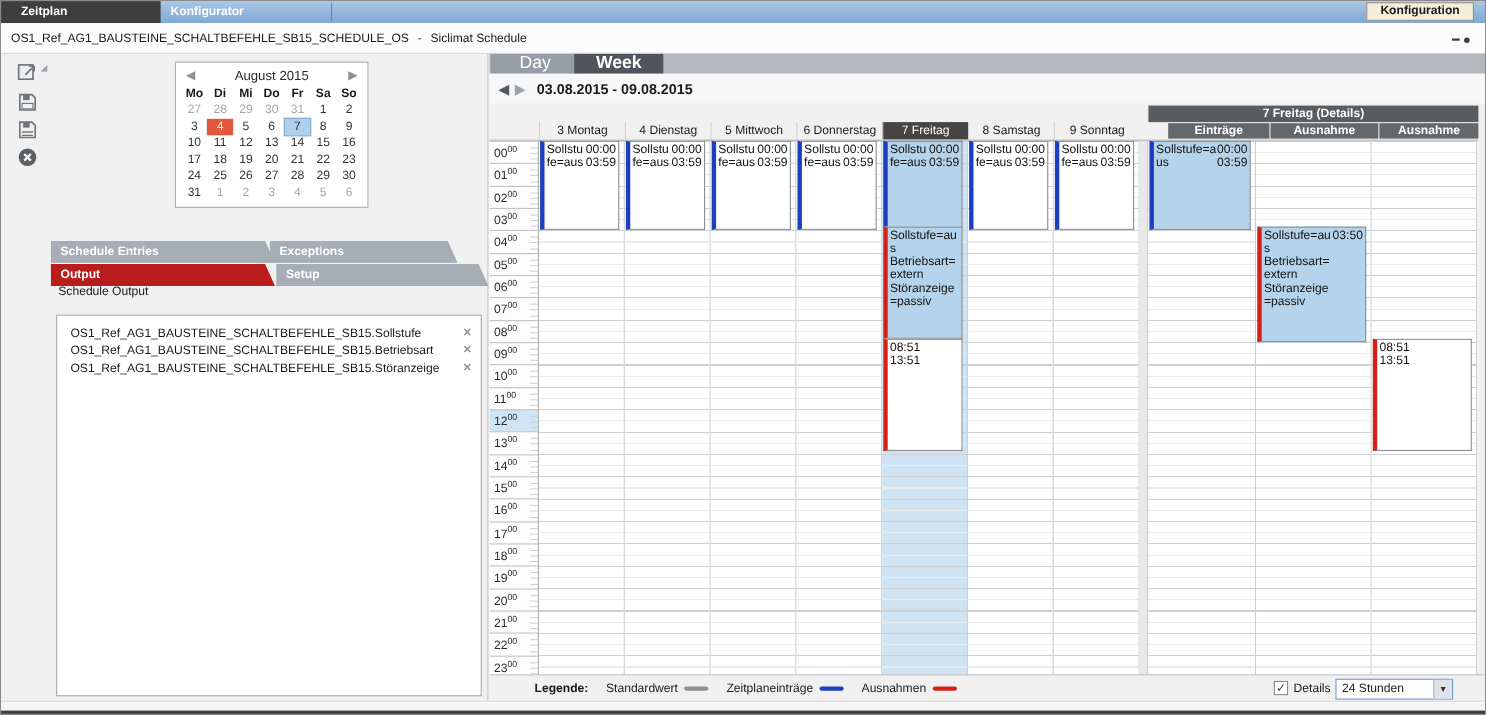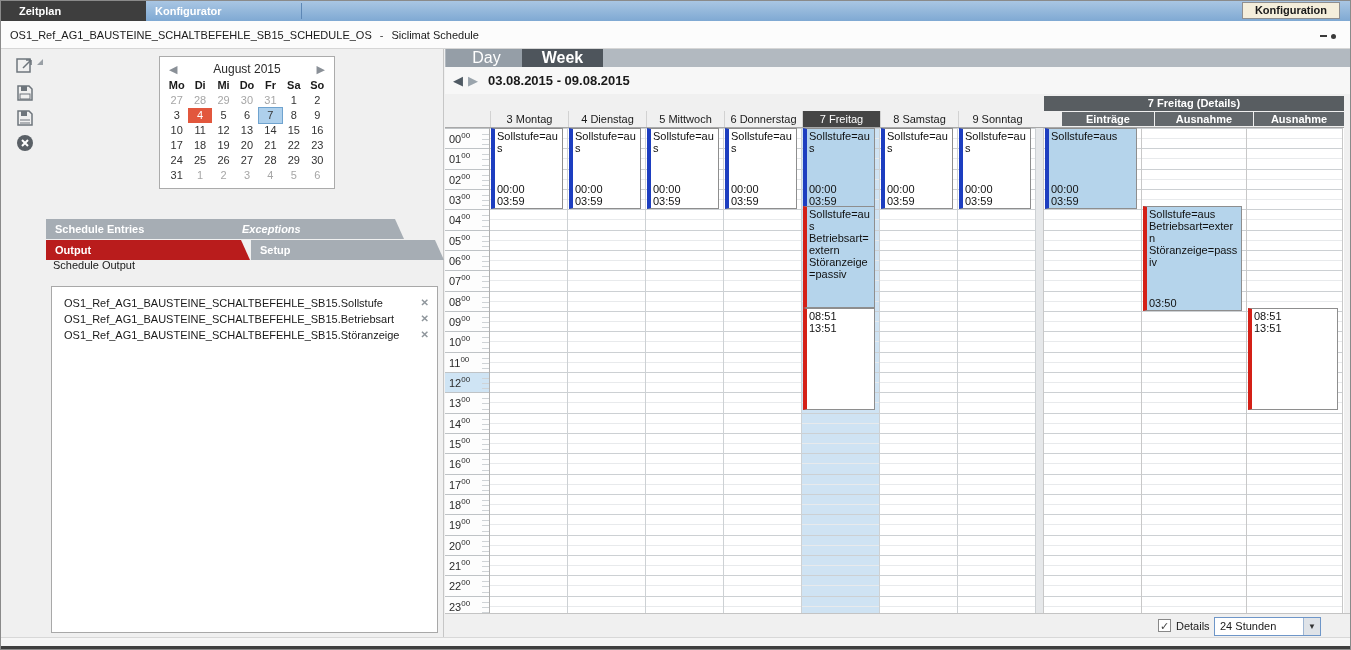--- a/index.html
+++ b/index.html
@@ -47,21 +47,21 @@
   .cal-cell.muted { color:#a6a6a6; }
   .cal-cell.sel { background:#e2573d; color:#fff; }
   .cal-cell.today { background:#aed0ec; outline:1px solid #6fa3cf; }
 
   .panel-tabs { position:absolute; left:45px; top:170px; width:398px; height:42px; }
   .ptab { position:absolute; height:20px; background:#a6adb4; color:#fff; font-size:11px;
           font-weight:bold; line-height:20px; padding-left:9px;
           clip-path:polygon(0 0, calc(100% - 9px) 0, 100% 100%, 0 100%); }
   .ptab.active { background:#b91c1c; }
   .ptab.t-se { left:0; top:0; width:204px; }
-  .ptab.t-ex { left:187px; top:0; width:171px;font-style:italic; }
+  .ptab.t-ex { left:199px; top:0; width:171px; }
   .ptab.t-ou { left:0; top:21px; width:204px; }
   .ptab.t-su { left:205px; top:21px; width:193px; }
 
   .out-title { position:absolute; left:52px; top:210px; font-size:11px; color:#1a1a1a; }
   .out-list { position:absolute; left:50px; top:237px; width:387px; height:347px;
               background:#fff; border:1px solid #a8a8a8; padding-top:8px; }
   .out-row { position:relative; height:16px; }
   .out-label { position:absolute; left:12px; top:0; font-size:11px; line-height:16px; color:#1a1a1a; }
   .out-x { position:absolute; right:8px; top:0; font-size:10px; line-height:16px;
            color:#8f969c; font-weight:bold; }
@@ -109,21 +109,21 @@
   .days-area { position:absolute; left:45px; top:0; width:546px; height:100%; display:flex; }
   .day-col { position:relative; width:78px; height:100%; border-right:1px solid #cdd1d4; }
   .day-col.sel { background-color:#cfe3f3; }
   .vstrip { position:absolute; left:591px; top:0; width:8px; height:100%;
             background:#e6e8ea; border-right:1px solid #c8c8c8; }
   .details-area { position:absolute; left:599px; top:0; width:300px; height:100%; display:flex; }
   .det-col { position:relative; height:100%; border-right:1px solid #c8c8c8; background-color:#fff; }
 
   .entry { position:absolute; left:1px; right:4px; background:#fff; border:1px solid #8e8e8e;
            border-left:4px solid #1d3ec0; font-size:11px; line-height:12px; color:#111;
-           padding:1px 2px; display:flex; flex-direction:column; justify-content:space-between;
+           padding:1px 2px; display:flex; justify-content:space-between;
            overflow:hidden; }
   .entry.exception { border-left-color:#d42017; }
   .entry.fill-blue { background:#b5d4eb; }
   .etext { overflow-wrap:anywhere; }
   .etimes { white-space:pre-line; }
 
   .legend-row { position:absolute; left:0; right:0; bottom:0; height:24px; background:#f0f0f0;
                 border-top:1px solid #c4c4c4; }
   .legend-items { position:absolute; left:41px; top:0; height:24px; display:flex;
                   align-items:center; gap:16px; }
@@ -531,20 +531,35 @@
           <div class="det-col hour-lines" style="width: 96px;">
             <div class="entry exception fill-white" style="top: 179.947px; height: 101.665px; justify-content: flex-start;">
               <div class="etimes">08:51
 13:51</div>
             </div>
           </div>
         </div>
     </div>
 
     <div class="legend-row">
+      <div class="legend-items">
+        <span class="lg-title">Legende:</span>
+      <div class="lg-item">
+            <div class="lg-label">Standardwert</div>
+            <div class="lg-bar" style="background: rgb(138, 143, 148);"></div>
+          </div>
+          <div class="lg-item">
+            <div class="lg-label">Zeitplaneinträge</div>
+            <div class="lg-bar" style="background: rgb(29, 62, 192);"></div>
+          </div>
+          <div class="lg-item">
+            <div class="lg-label">Ausnahmen</div>
+            <div class="lg-bar" style="background: rgb(212, 32, 23);"></div>
+          </div>
+        </div>
       <div class="chk">✓</div>
       <div class="chk-label">Details</div>
       <div class="dropdown">
         <span class="dd-value">24 Stunden</span>
         <span class="dd-btn">▼</span>
       </div>
     </div>
   </div>
 
   <div class="bottom-strip"></div>

